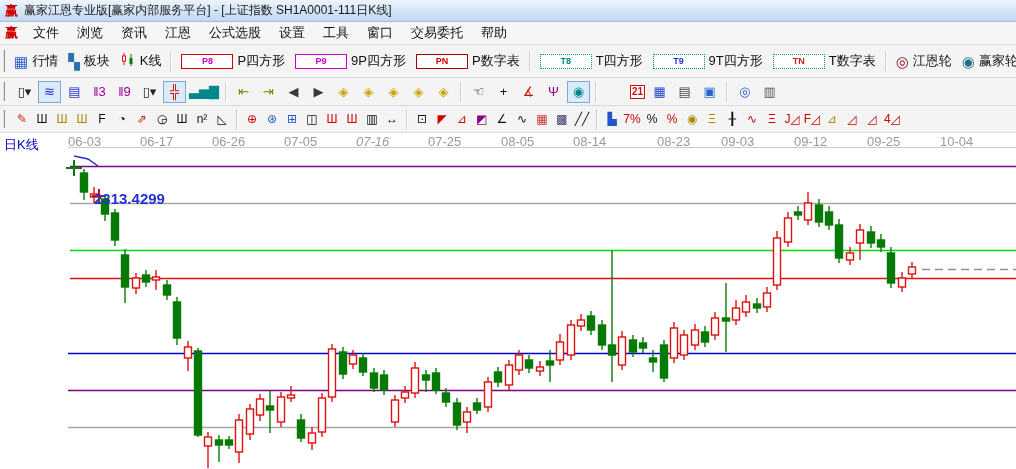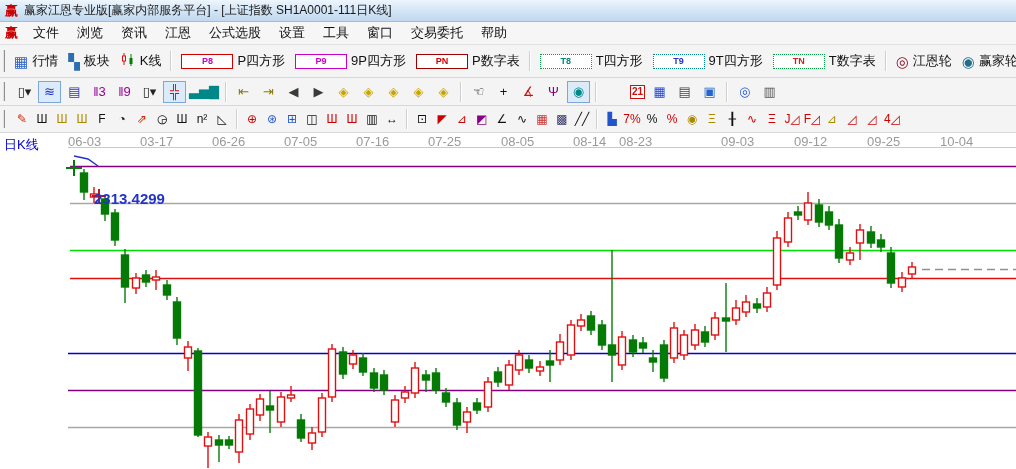--- a/index.html
+++ b/index.html
@@ -364,28 +364,28 @@
       <span class="tb3-btn">
         <span style="color: rgb(204, 0, 0);">4◿</span>
       </span>
     </span>
 </div>
 
 <div id="chart-area">
   <span id="chart-type-label">日K线</span>
   <div id="date-axis">
       <span class="date-label" style="left: 68px;">06-03</span>
-      <span class="date-label" style="left: 140px;">03-17</span>
+      <span class="date-label" style="left: 140px;">06-17</span>
       <span class="date-label" style="left: 212px;">06-26</span>
       <span class="date-label" style="left: 284px;">07-05</span>
-      <span class="date-label" style="left: 356px;">07-16</span>
+      <span class="date-label" style="left: 356px; font-style: italic;">07-16</span>
       <span class="date-label" style="left: 428px;">07-25</span>
       <span class="date-label" style="left: 501px;">08-05</span>
       <span class="date-label" style="left: 573px;">08-14</span>
-      <span class="date-label" style="left: 619px; border-radius: 6px;">08-23</span>
+      <span class="date-label" style="left: 657px; border-radius: 6px;">08-23</span>
       <span class="date-label" style="left: 721px;">09-03</span>
       <span class="date-label" style="left: 794px;">09-12</span>
       <span class="date-label" style="left: 867px;">09-25</span>
       <span class="date-label" style="left: 940px;">10-04</span>
     </div>
 </div>
 
 <div id="price-annotation">2313.4299</div>
 
 <svg id="chart-svg" viewBox="0 0 1016 469">

